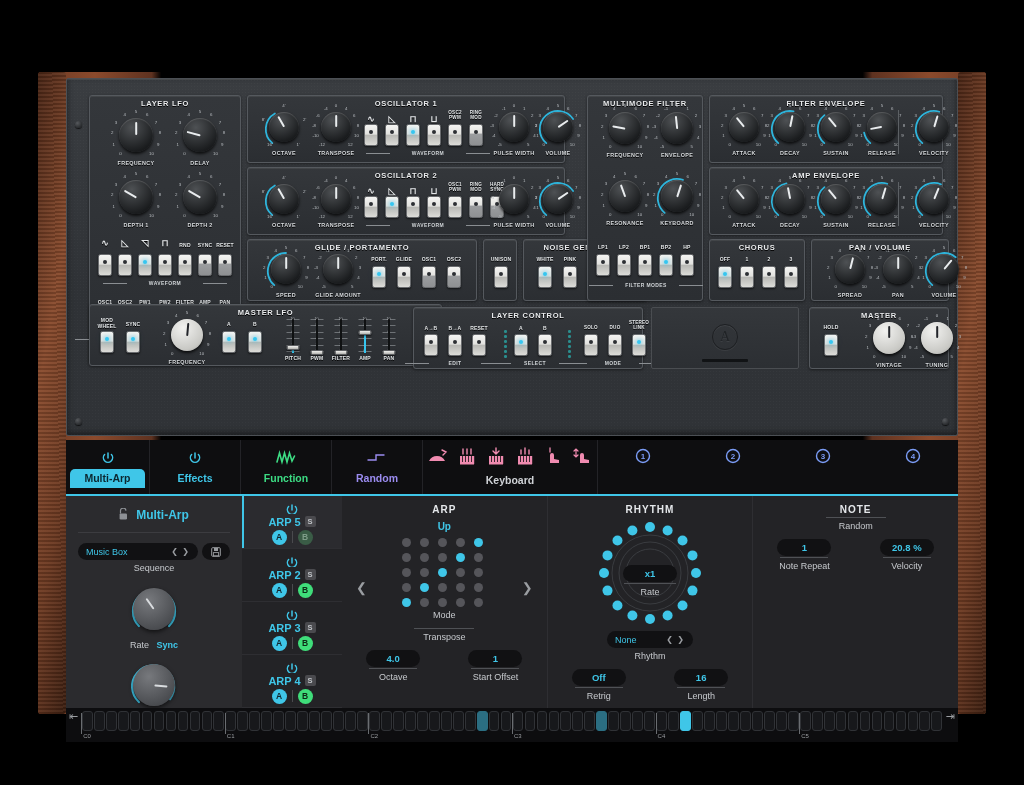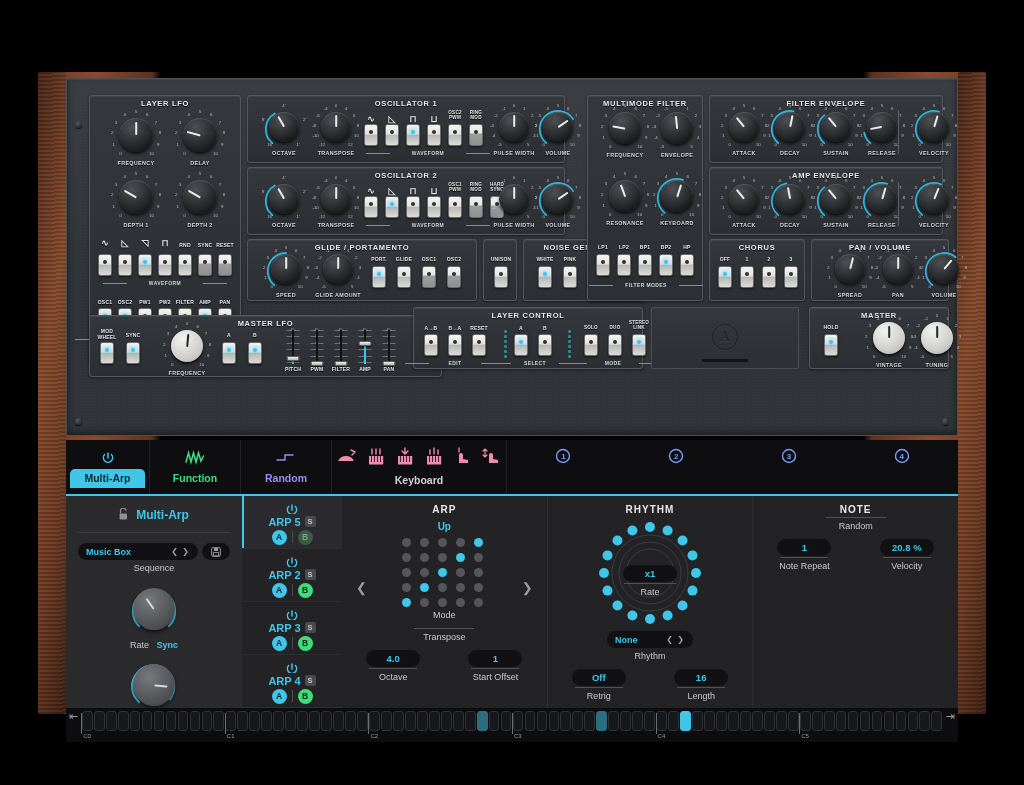--- a/index.html
+++ b/index.html
@@ -108,21 +108,21 @@
   .tabgroup .glabel{text-align:center;font-size:10.5px;font-weight:bold;color:#cfd2d6;padding-top:5px;}
   .cyanline{height:2px;background:#3fc6e8;}
 
   .content{position:relative;height:212px;background:#232326;display:flex;}
   .side{width:176px;background:#2b2b2e;padding:10px 12px 0;position:relative;}
   .side-head{display:flex;align-items:center;justify-content:center;gap:8px;
     padding-bottom:8px;border-bottom:1px solid #3c3c40;}
   .side-title{color:#3fc6e8;font-size:12px;font-weight:bold;}
   .pill{background:#111113;border-radius:9px;height:17px;display:flex;
     align-items:center;justify-content:space-between;padding:0 8px;}
-  .pill .ptxt{color:#3fc6e8;font-size:9px;font-weight:bold;}
+  .pill .ptxt{color:#3fc6e8;font-size:9px;font-weight:normal;}
   .caplabel{text-align:center;color:#c6c9cd;font-size:9px;margin-top:3px;}
   .bigknob{width:42px;height:42px;margin:0 auto;border-radius:50%;
     background:radial-gradient(circle at 38% 30%,#77797d,#4b4d51 72%,#3a3c40);
     box-shadow:0 2px 4px rgba(0,0,0,.6);position:relative;}
   .bigknob .bp{position:absolute;left:50%;top:18%;width:2px;height:32%;background:#d9dcdf;
     border-radius:1px;transform-origin:50% 100%;}
   .arcwrap{position:relative;width:56px;height:56px;margin:0 auto;}
 
   .arps{width:100px;background:#232326;}
   .arp-item{height:53px;border-bottom:1px solid #2e2e32;position:relative;
@@ -1028,21 +1028,21 @@
               <div class="tk" style="left:50%;top:6%">5</div>
               <div class="tk" style="left:70.6567487625792%;top:11.150305914207216%">6</div>
               <div class="tk" style="left:86.47765319242183%;top:25.395512247287137%">7</div>
               <div class="tk" style="left:93.75896339620402%;top:45.40074761622325%">8</div>
               <div class="tk" style="left:90.79608960093864%;top:66.48269011030013%">9</div>
               <div class="tk" style="left:78.28265482620773%;top:83.70595549723504%">10</div>
             </div>
             <div class="kcap" style="top:38px">VOLUME</div>
           </div>
         </div>
-        <div class="mod" style="left:22px;top:236px;width:353px;height:62px">
+        <div class="mod" style="left:22px;top:225px;width:353px;height:62px">
           <div class="mod-title">MASTER LFO</div>
           <div class="sw on" style="left:10px;top:26px">
             <div class="led"></div>
           </div>
           <div class="swlab" style="left:2px;top:12px;width:30px">MOD<br>WHEEL</div>
           <div class="sw on" style="left:36px;top:26px">
             <div class="led"></div>
           </div>
           <div class="swlab" style="left:30px;top:16px;width:26px">SYNC</div>
           <div class="knob" style="left:68px;top:14px;width:58px">
@@ -1274,20 +1274,29 @@
     <div class="sw-panel">
       <div class="tabbar" id="tabbar">
           <div class="tab active" style="width:84px">
             <div class="ticon">
               <svg width="26" height="20" viewBox="0 0 26 20">
                 <path d="M13 5 L13 10" fill="none" stroke="#3fc6e8" stroke-width="1.5" stroke-linecap="round"></path>
                 <path d="M9.6 6.6 A4.6 4.6 0 1 0 16.4 6.6" fill="none" stroke="#3fc6e8" stroke-width="1.5" stroke-linecap="round"></path>
               </svg>
             </div>
             <div class="tlabel">Multi-Arp</div>
+          </div>
+          <div class="tab" style="width:91px">
+            <div class="ticon">
+              <svg width="26" height="20" viewBox="0 0 26 20">
+                <path d="M13 5 L13 10" fill="none" stroke="#3fc6e8" stroke-width="1.5" stroke-linecap="round"></path>
+                <path d="M9.6 6.6 A4.6 4.6 0 1 0 16.4 6.6" fill="none" stroke="#3fc6e8" stroke-width="1.5" stroke-linecap="round"></path>
+              </svg>
+            </div>
+            <div class="tlabel" style="color: rgb(63, 198, 232);">Effects</div>
           </div>
           <div class="tab" style="width:91px">
             <div class="ticon">
               <svg width="26" height="20" viewBox="0 0 26 20">
                 <path d="M4 14 L6.5 5 L9 14 L11.5 5 L14 14 L16.5 5 L19 13 L21.5 8" fill="none" stroke="#3ddc84" stroke-width="1.6" stroke-linecap="round"></path>
               </svg>
             </div>
             <div class="tlabel" style="color: rgb(61, 220, 132);">Function</div>
           </div>
           <div class="tab" style="width:91px">

